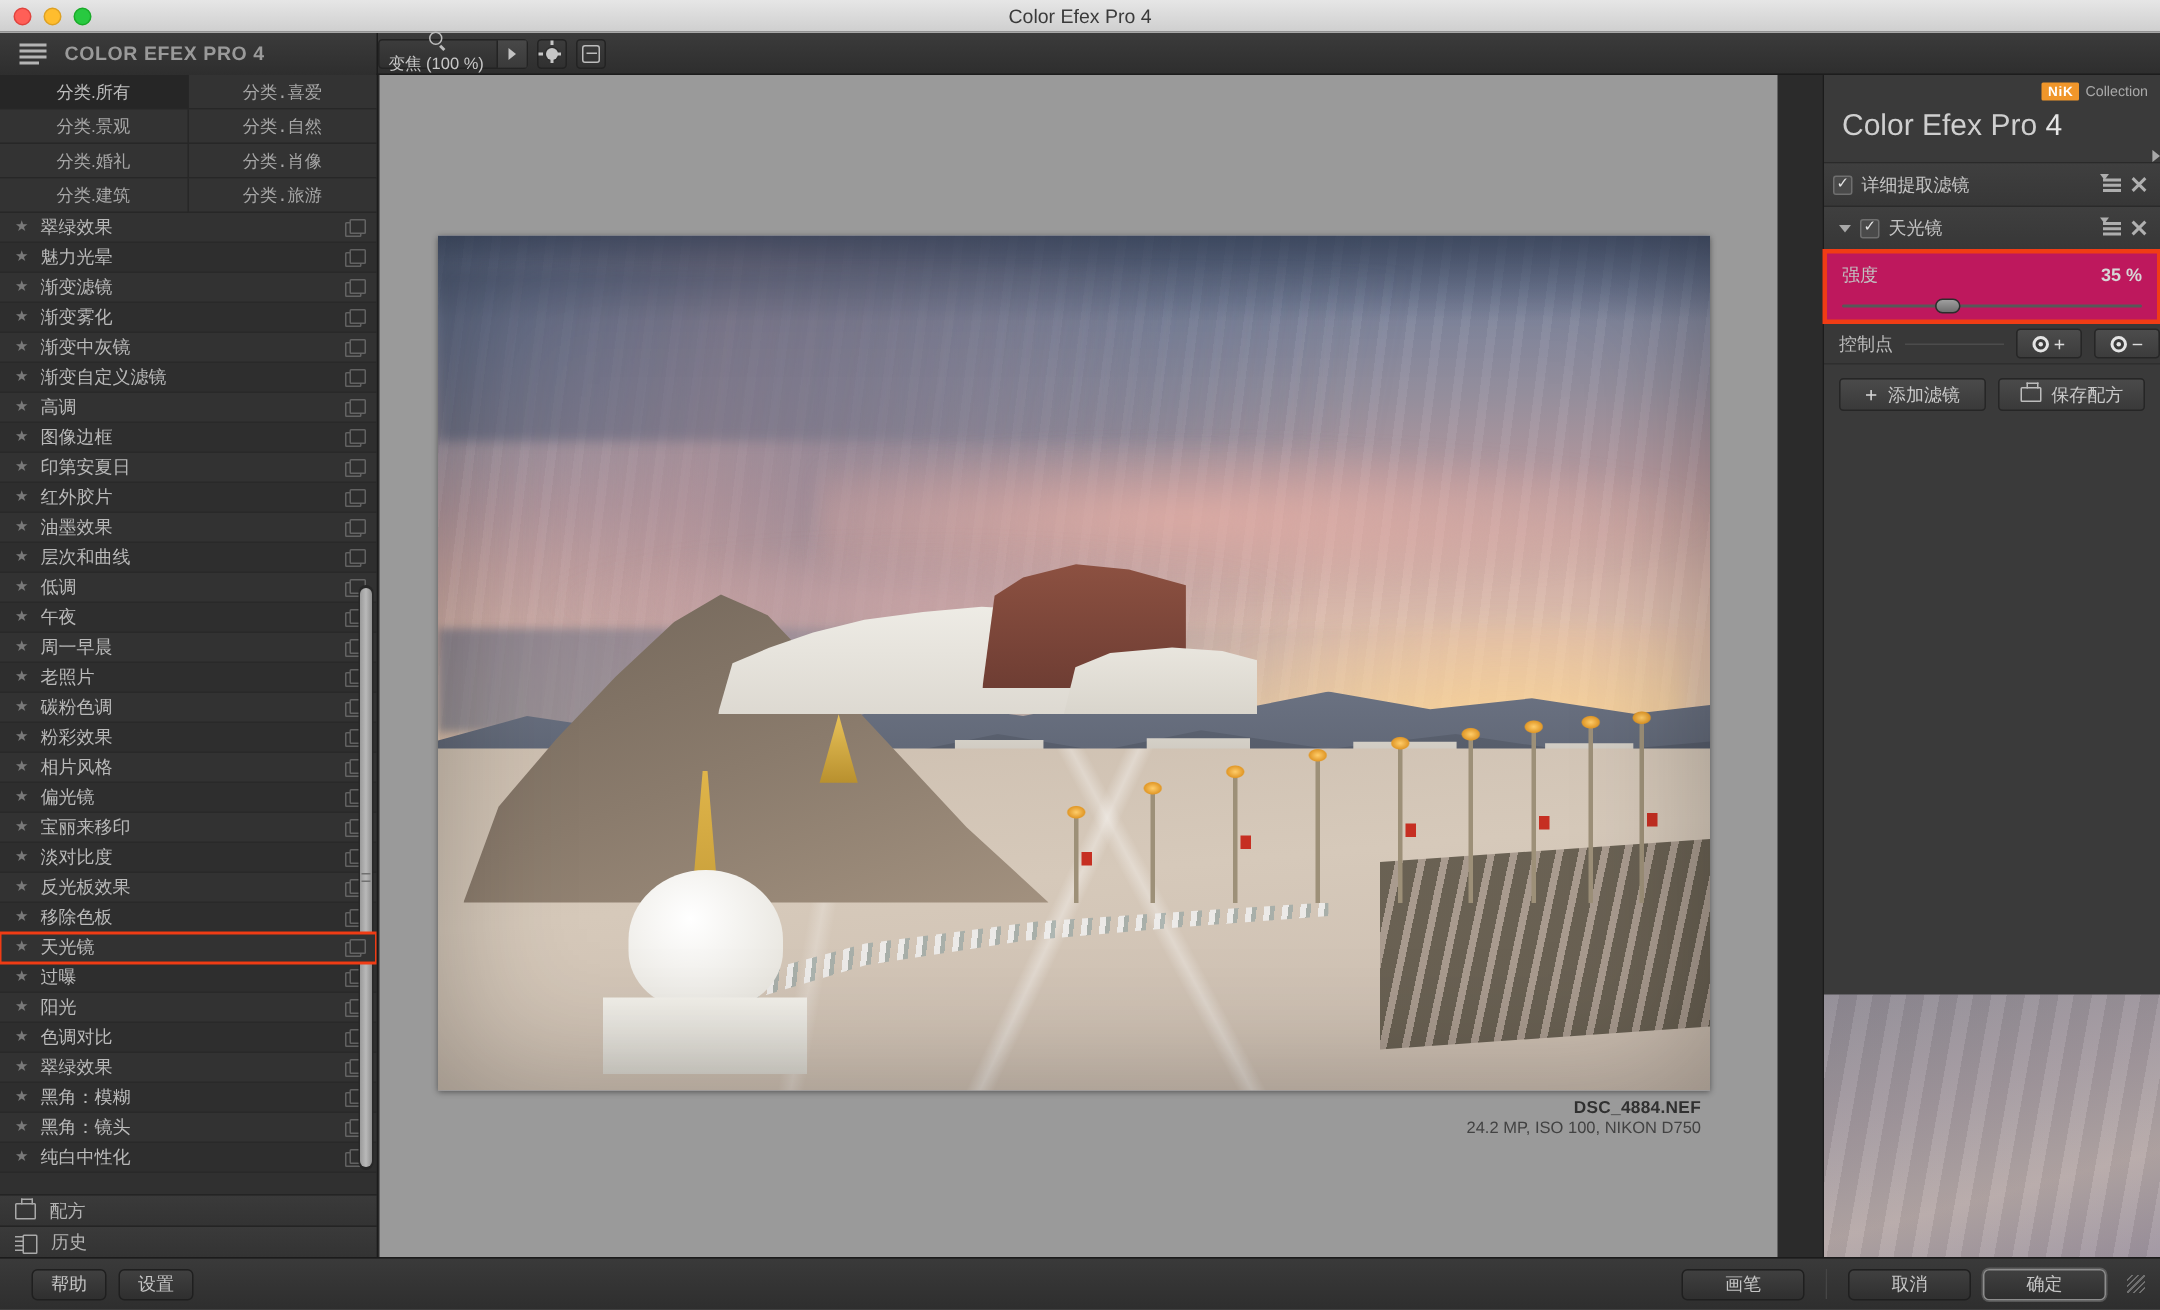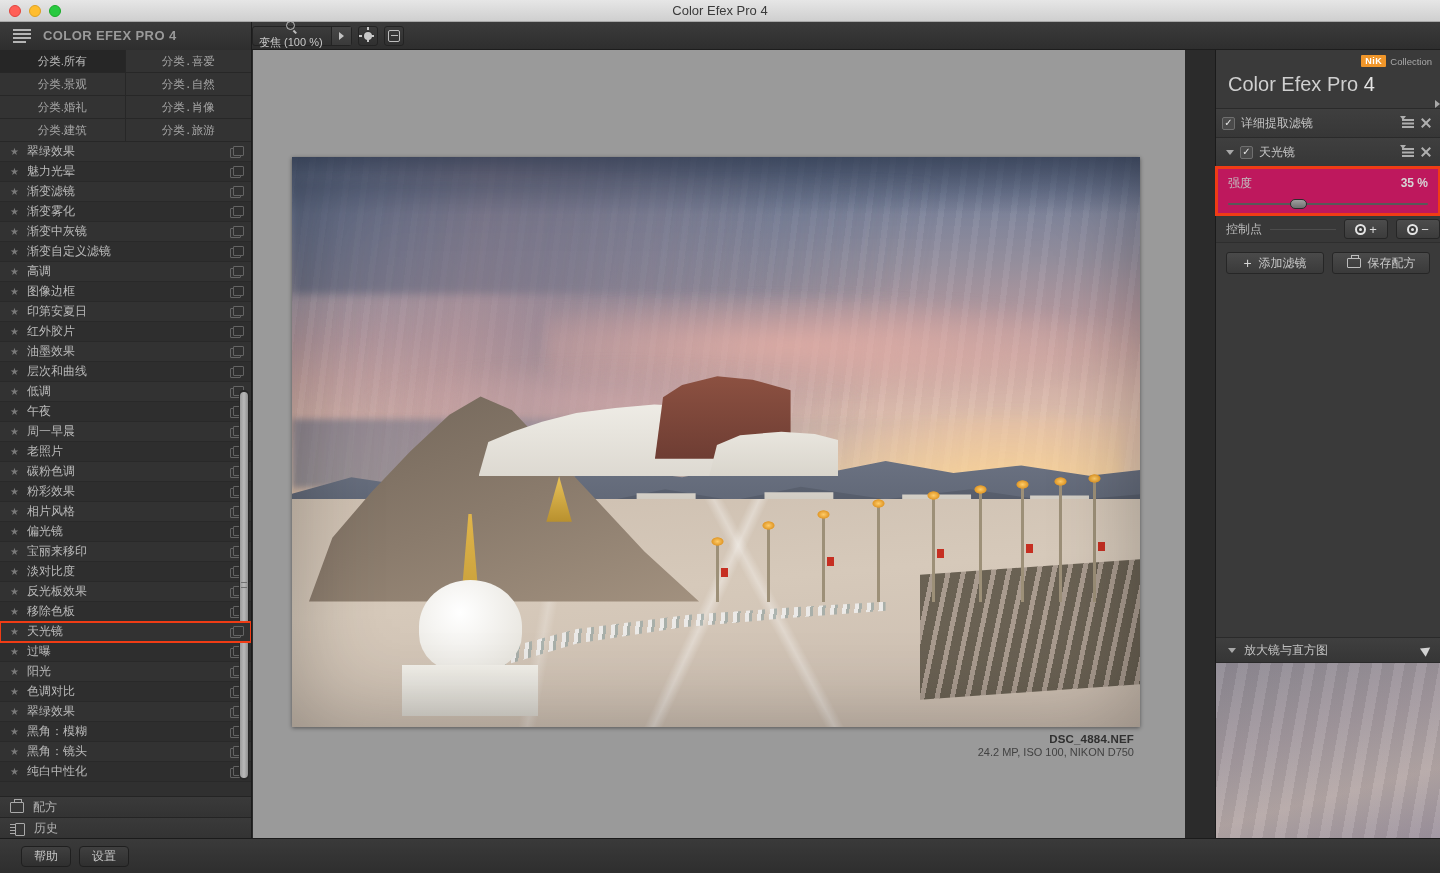--- a/index.html
+++ b/index.html
@@ -690,28 +690,30 @@
         </div>
         <div class="abtn">
           <span class="ic-save"></span>
           <span>保存配方</span>
         </div>
       </div>
     </div>
 
     <div class="spacer"></div>
 
-    <div class="loupe-head">
-      <span class="tri down"></span>
-      <span class="llabel">放大镜与直方图</span>
-      <span class="pin"></span>
-    </div>
     <div class="loupe-body"></div>
   </div>
 
   <div class="bottom">
     <div class="bgroup">
       <div class="bbtn">帮助</div>
       <div class="bbtn">设置</div>
     </div>
+    <div class="bgroup">
+      <div class="bbtn wide">画笔</div>
+      <div class="bsep"></div>
+      <div class="bbtn wide">取消</div>
+      <div class="bbtn wide primary">确定</div>
+      <div class="grip"></div>
+    </div>
   </div>
 
 </div>
 
 </body></html>

